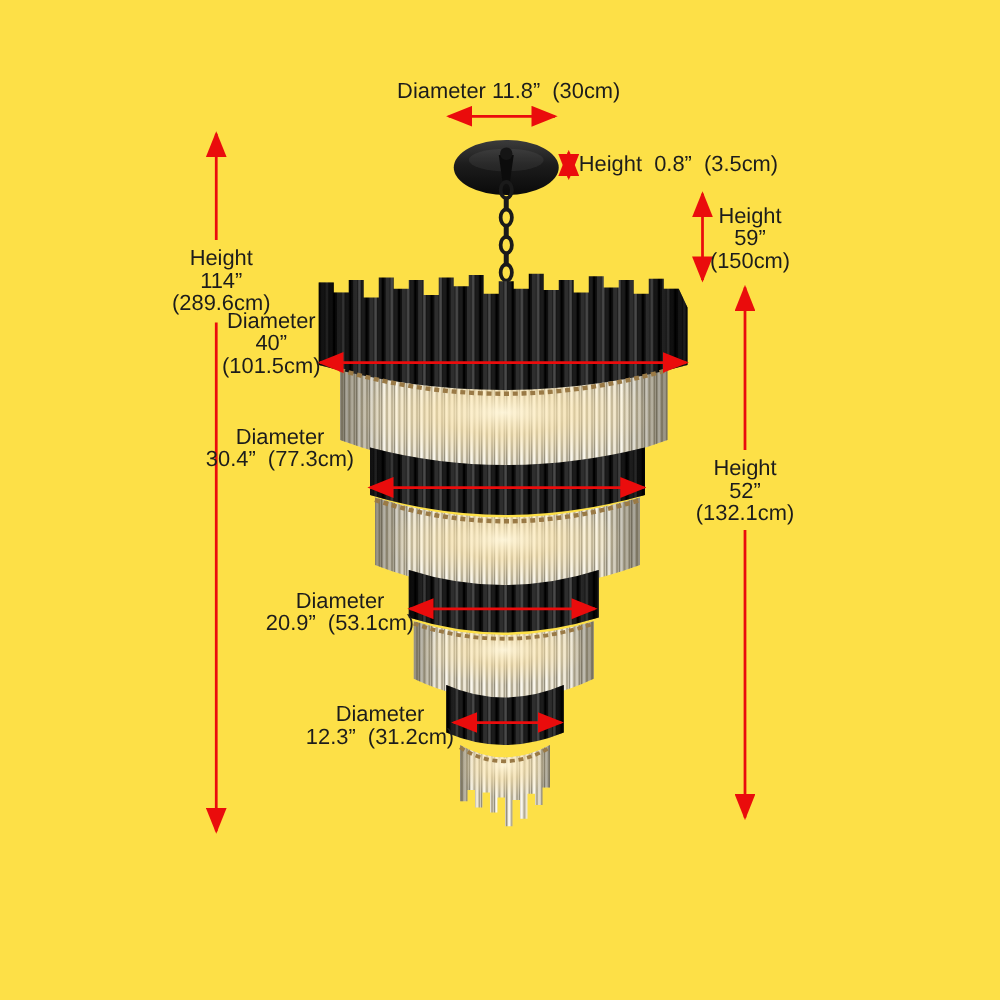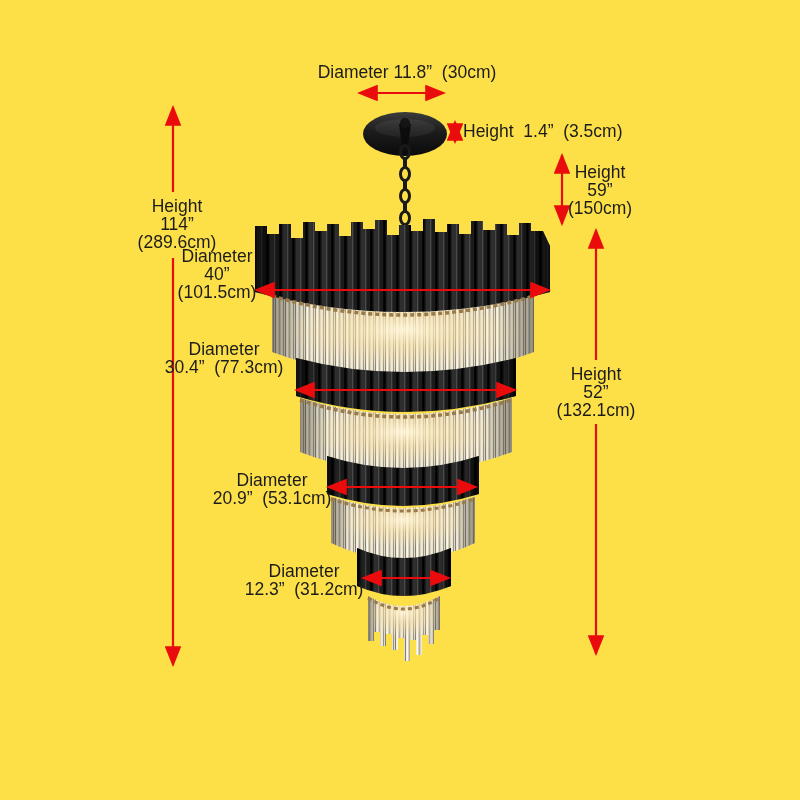--- a/index.html
+++ b/index.html
@@ -157,21 +157,21 @@
       <line x1="596" y1="424" x2="596" y2="654" marker-end="url(#ah)"></line>
       <line x1="256" y1="290" x2="549" y2="290" marker-start="url(#ah)" marker-end="url(#ah)"></line>
       <line x1="296" y1="390" x2="515" y2="390" marker-start="url(#ah)" marker-end="url(#ah)"></line>
       <line x1="328" y1="487" x2="476" y2="487" marker-start="url(#ah)" marker-end="url(#ah)"></line>
       <line x1="363" y1="578" x2="449" y2="578" marker-start="url(#ah)" marker-end="url(#ah)"></line>
     </g>
   </svg>
 
   <div class="lbl center" style="left:407px;top:63px;">Diameter 11.8”  (30cm)</div>
 
-  <div class="lbl" style="left:463px;top:122px;">Height  1.4”  (3.5cm)</div>
+  <div class="lbl" style="left:463px;top:122px;">Height  0.8”  (3.5cm)</div>
 
   <div class="lbl center" style="left:600px;top:163px;">Height
 59”
 (150cm)</div>
 
   <div class="lbl center" style="left:177px;top:197px;">Height
 114”
 (289.6cm)</div>
 
   <div class="lbl center" style="left:217px;top:247px;">Diameter

